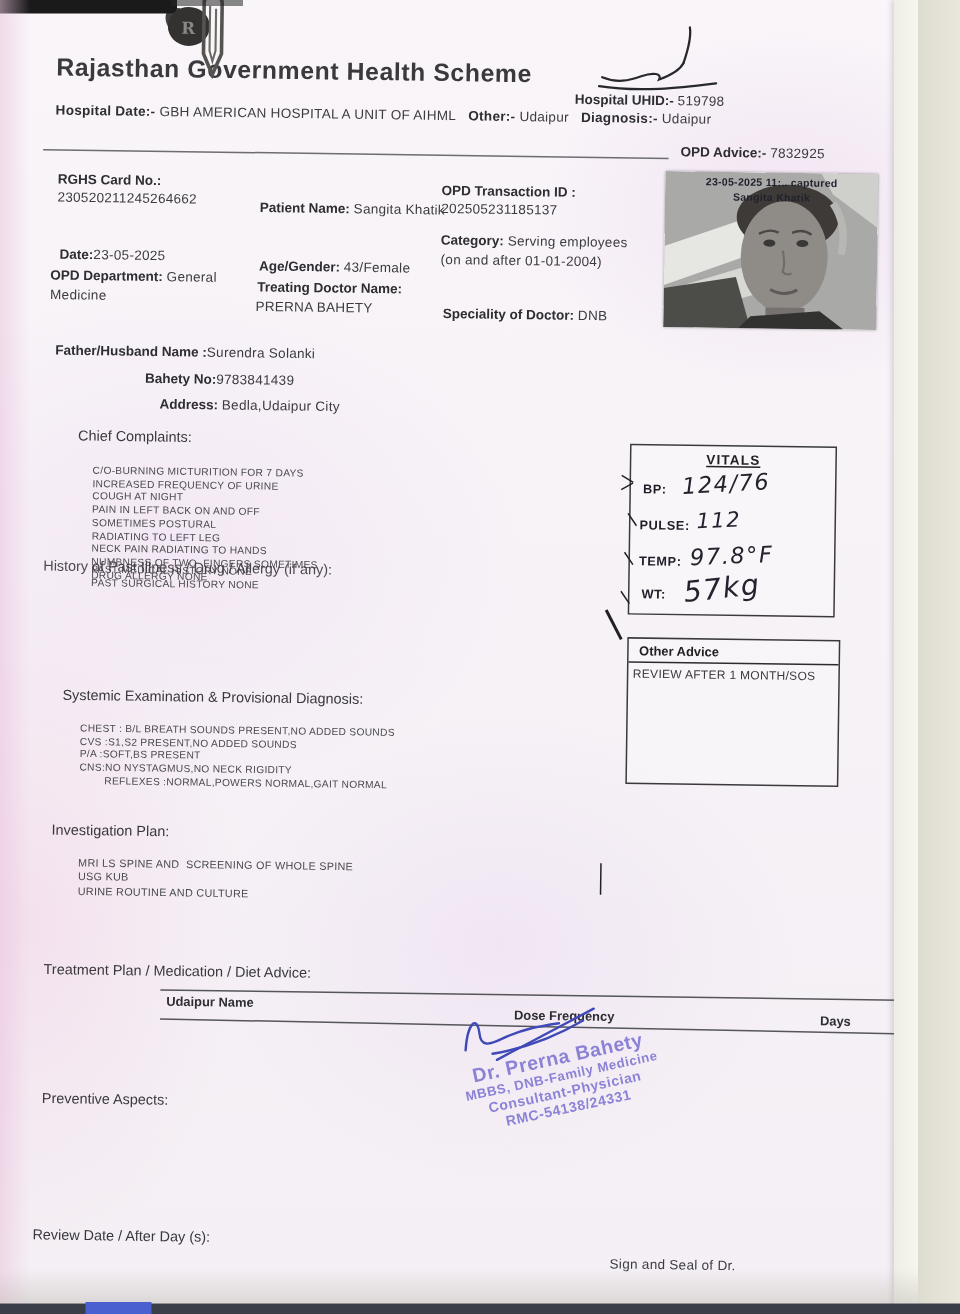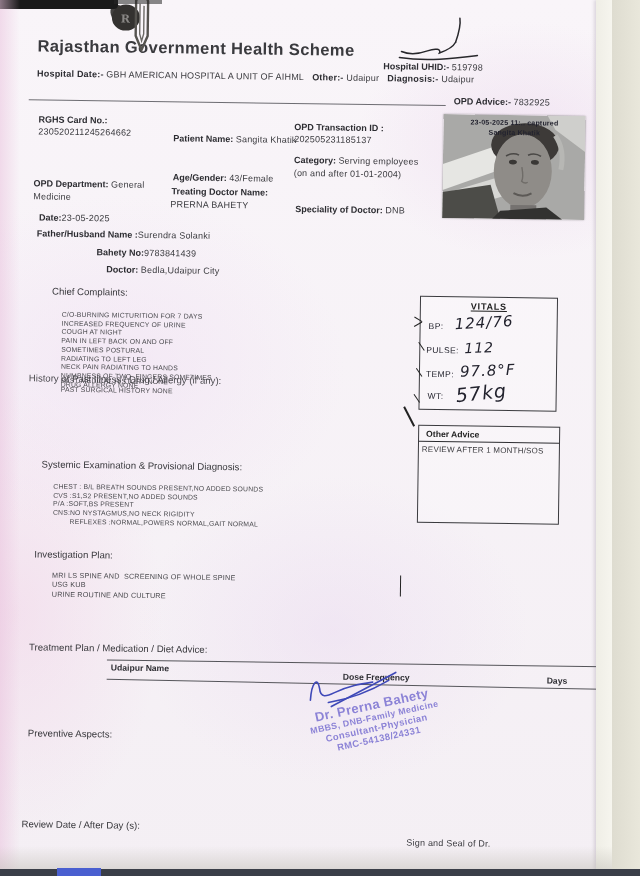--- a/index.html
+++ b/index.html
@@ -18,21 +18,21 @@
   .sm{font-size:6.8px;line-height:8.7px;color:#4a4a4e;letter-spacing:.2px;white-space:pre;}
   .h1{font-size:16.5px;font-weight:bold;color:#3a3a3e;letter-spacing:.4px;}
   .lab{font-size:9px;}
   .sec{font-size:9.6px;color:#38383c;}
   .hand{font-family:"DejaVu Sans",sans-serif;font-style:italic;color:#23232e;letter-spacing:1px;}
   .line{background:#55555a;height:1px;}
   .penline{background:#222;position:absolute;}
   .box{border:1.3px solid #3a3a3e;position:absolute;background:rgba(255,255,255,.25);}
   .stamp{color:#837ad4;transform:rotate(-13deg);text-align:center;opacity:.92;letter-spacing:.4px;}
   .capt{font-size:7px;font-weight:bold;color:#22222e;letter-spacing:.2px;text-align:center;}
-  .vlab{font-size:8.5px;font-weight:normal;color:#1e1e28;letter-spacing:.4px;}
+  .vlab{font-size:8.5px;font-weight:bold;color:#1e1e28;letter-spacing:.4px;}
 </style>
 </head>
 <body>
 
 <div id="page">
   <div id="doc">
 
     <div class="abs h1" style="left:38px;top:36px;">Rajasthan Government Health Scheme</div>
 
     <div class="abs lab" style="left:384px;top:56px;">
@@ -60,21 +60,21 @@
     <div class="abs lab print" style="left:40px;top:126px;">230520211245264662</div>
 
     <div class="abs lab" style="left:175px;top:131px;width:150px;">
       <span class="b">Patient Name:</span>
       <span class="print">Sangita Khatik</span>
     </div>
 
     <div class="abs lab b" style="left:296px;top:118px;">OPD Transaction ID :</div>
     <div class="abs lab print" style="left:296px;top:130px;">202505231185137</div>
 
-    <div class="abs lab" style="left:42px;top:164px;margin-top:48px;">
+    <div class="abs lab" style="left:42px;top:164px;">
       <span class="b">Date:</span><span class="print">23-05-2025</span>
     </div>
     <div class="abs lab" style="left:36px;top:177px;width:136px;line-height:13px;">
       <span class="b">OPD Department:</span>
       <span class="print">General Medicine</span>
     </div>
 
     <div class="abs lab" style="left:175px;top:170px;">
       <span class="b">Age/Gender:</span>
       <span class="print">43/Female</span>
@@ -91,21 +91,21 @@
       <span class="print">DNB</span>
     </div>
 
     <div class="abs lab" style="left:40px;top:228px;">
       <span class="b">Father/Husband Name :</span><span class="print">Surendra Solanki</span>
     </div>
     <div class="abs lab" style="left:100px;top:246px;">
       <span class="b">Bahety No:</span><span class="print">9783841439</span>
     </div>
     <div class="abs lab" style="left:110px;top:263px;">
-      <span class="b">Doctor:</span>
+      <span class="b">Address:</span>
       <span class="print">Bedla,Udaipur City</span>
     </div>
 
     <div class="abs sec" style="left:56px;top:285px;">Chief Complaints:</div>
     <div class="abs" style="left:66px;top:310px;">
       <div class="sm">C/O-BURNING MICTURITION FOR 7 DAYS</div>
       <div class="sm">INCREASED FREQUENCY OF URINE</div>
       <div class="sm">COUGH AT NIGHT</div>
       <div class="sm">PAIN IN LEFT BACK ON AND OFF</div>
       <div class="sm">SOMETIMES POSTURAL</div>

